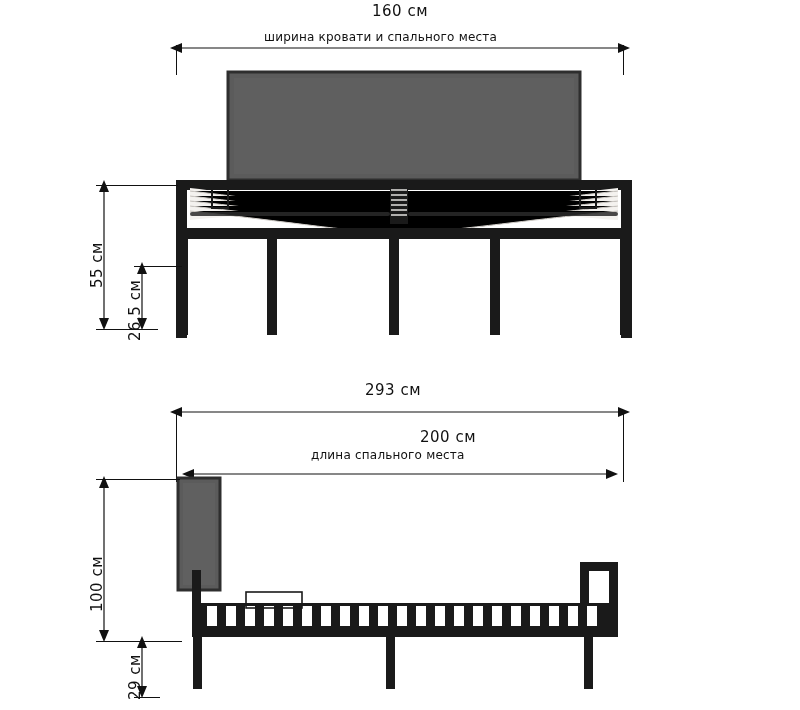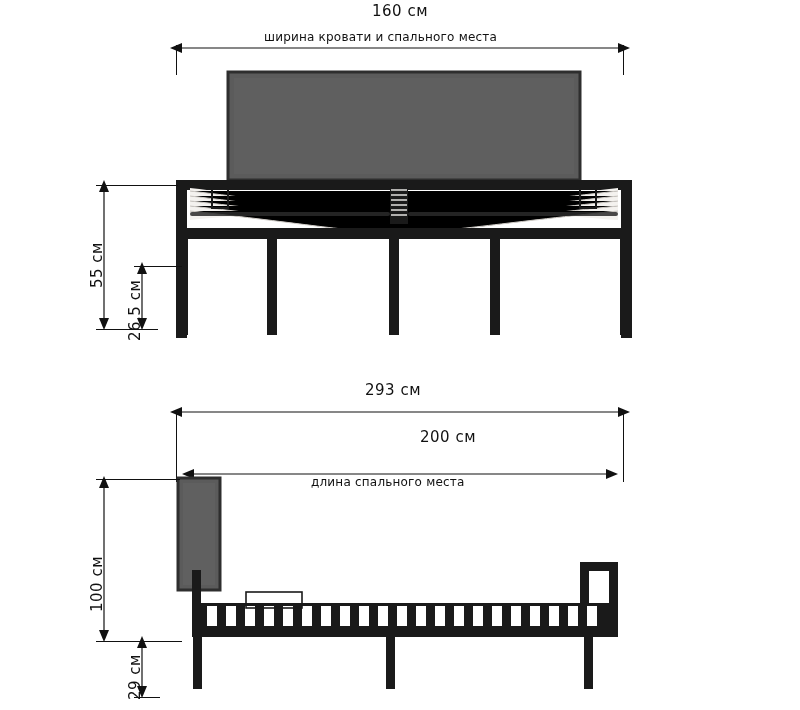--- a/index.html
+++ b/index.html
@@ -128,21 +128,21 @@
   <div class="abs dim-label" style="left:365px;top:381px;">293 см</div>
   <svg class="abs" style="left:170px;top:404px;" width="460" height="16">
     <line x1="6" y1="8" x2="454" y2="8" stroke="#111" stroke-width="1.2"></line>
     <polygon points="0,8 12,3 12,13" fill="#111"></polygon>
     <polygon points="460,8 448,3 448,13" fill="#111"></polygon>
   </svg>
   <div class="ln-v abs" style="left:176px;top:410px;height:72px;"></div>
   <div class="ln-v abs" style="left:623px;top:410px;height:72px;"></div>
 
   <div class="abs dim-label" style="left:380px;top:428px;margin-left:40px;">200 см</div>
-  <div class="abs dim-sub" style="left:311px;top:475px;">длина спального места</div>
+  <div class="abs dim-sub" style="left:311px;top:448px;">длина спального места</div>
   <svg class="abs" style="left:182px;top:466px;" width="436" height="16">
     <line x1="6" y1="8" x2="430" y2="8" stroke="#111" stroke-width="1.2"></line>
     <polygon points="0,8 12,3 12,13" fill="#111"></polygon>
     <polygon points="436,8 424,3 424,13" fill="#111"></polygon>
   </svg>
 
   <svg class="bedsvg" style="left:160px;top:470px;" width="480" height="225">
 
     <rect x="18" y="8" width="42" height="112" fill="#5b5b5b" stroke="#2e2e2e" stroke-width="3"></rect>
     <rect x="23" y="13" width="32" height="102" fill="#606060"></rect>

